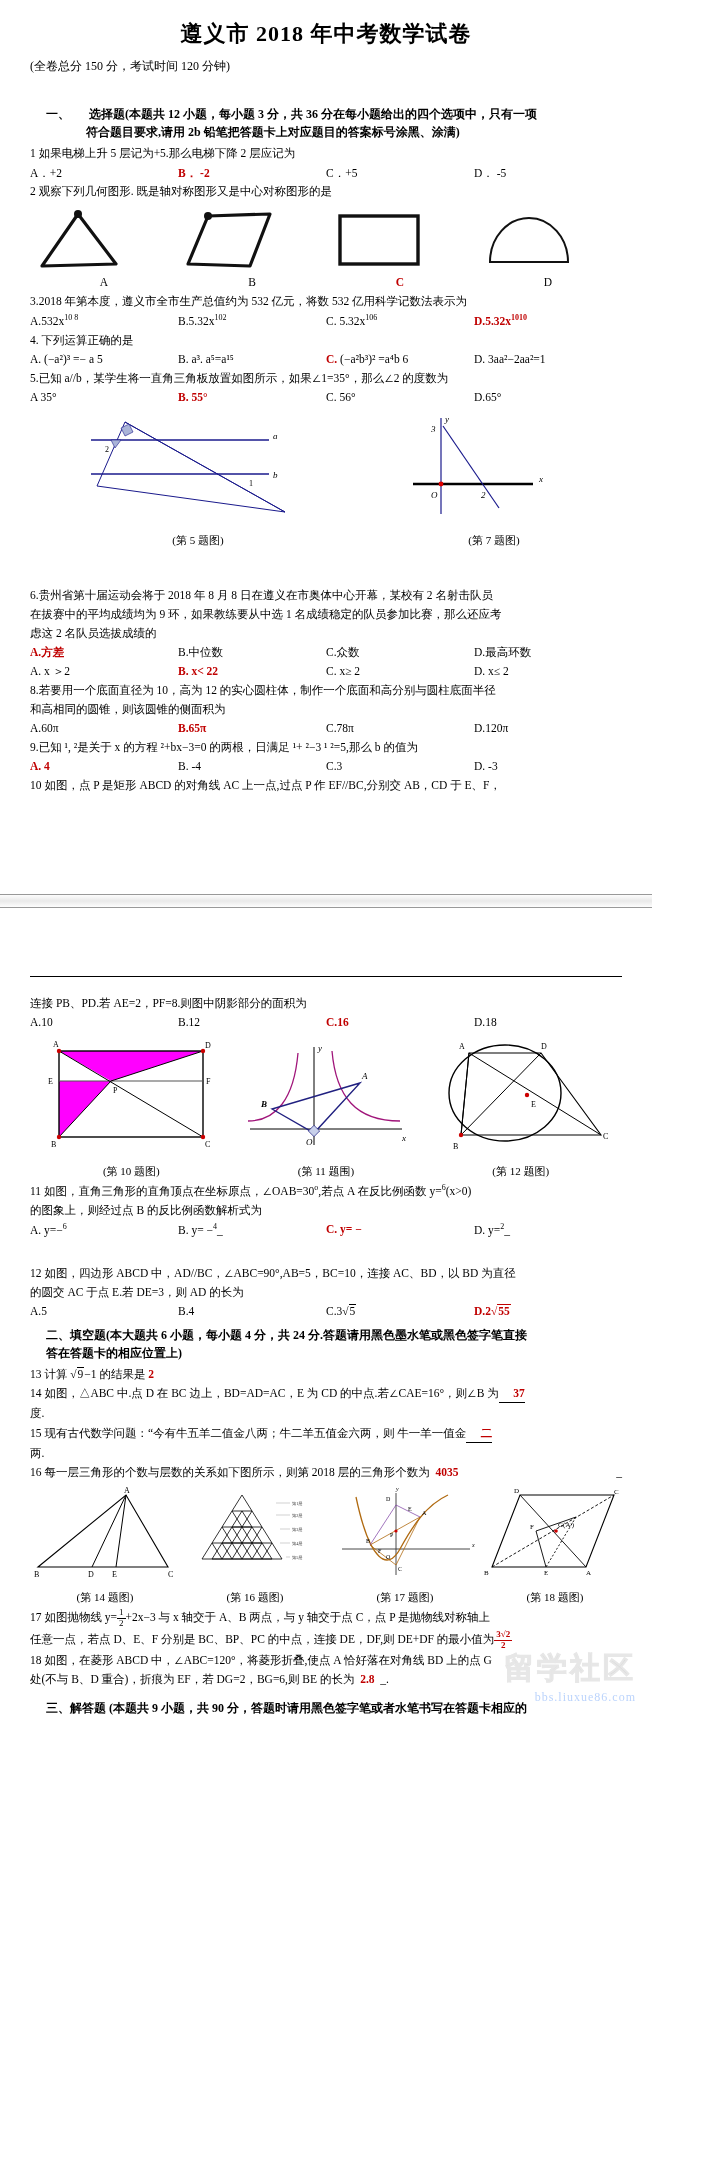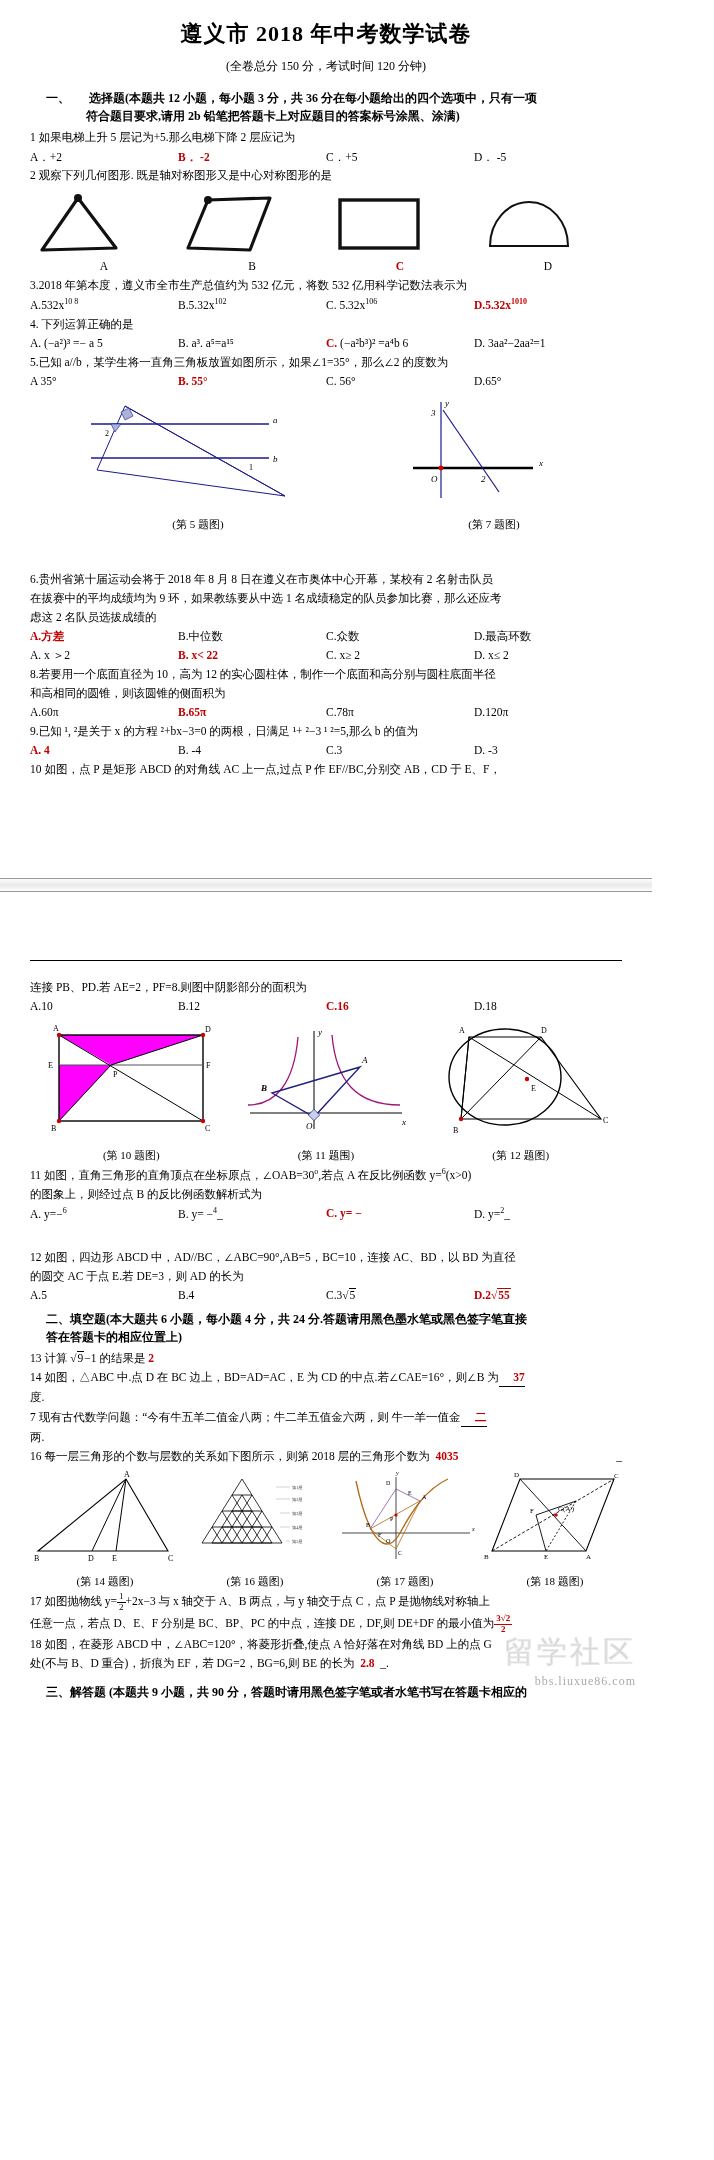--- a/index.html
+++ b/index.html
@@ -9,21 +9,21 @@
     font-family:"Liberation Serif", serif;
     font-size:11px; line-height:1.45;
   }
   .page { width:652px; position:relative; }
   .pad { padding:0 30px; }
   .title {
     text-align:center; font-size:22px; font-weight:bold;
     letter-spacing:1px; margin:18px 0 8px;
     font-family:"Liberation Serif", serif;
   }
-  .subtitle { text-align:center; font-size:12px; margin-bottom:14px; }
+  .subtitle { font-size:12px; margin-bottom:30px; }
   .sect-head { font-weight:bold; font-size:12px; margin:6px 16px 4px; line-height:1.5; }
   .sect-head .num { display:inline-block; width:40px; }
   .qtext { margin:2px 0; font-size:11.5px; line-height:1.5; }
   .opts { display:flex; margin:1px 0 2px; font-size:11.5px; }
   .opts .op { width:25%; }
   .red { color:#c00000; font-weight:bold; }
   sup { font-size:8px; vertical-align:super; }
   .figrow { display:flex; justify-content:space-around; align-items:flex-end; margin:6px 0 2px; }
   .figcap { text-align:center; font-size:11px; margin-top:11px; }
   .shapes { display:flex; justify-content:space-around; align-items:flex-end; margin:6px 0 0; }
@@ -31,23 +31,23 @@
   .shape-lbl { font-size:11.5px; margin-top:2px; }
   .frac { display:inline-block; text-align:center; vertical-align:middle; font-size:9px; line-height:1.05; }
   .frac .n { display:block; border-bottom:1px solid currentColor; padding:0 2px; }
   .frac .d { display:block; padding:0 2px; }
   .rad { display:inline-block; }
   .rad .bar { border-top:1px solid currentColor; padding:0 1px; }
   .divider { border-top:1px solid #999; background:linear-gradient(#fdfdfd,#e9e9e9,#fdfdfd); height:14px; margin:14px 0 2px; border-bottom:1px solid #999; }
   .rule { border-top:1.5px solid #000; margin:10px 30px 0; }
   .blank-u { border-bottom:1px solid #000; display:inline-block; min-width:26px; text-align:right; }
   .wm { position:absolute; right:16px; bottom:10px; text-align:right; opacity:.35; }
-  .wm .cn { font-size:30px; font-weight:normal; color:#888; letter-spacing:3px;
+  .wm .cn { font-size:30px; font-weight:bold; color:#888; letter-spacing:3px;
             -webkit-text-stroke:1px #bbb; }
-  .wm .url { font-size:12px; color:#000000; letter-spacing:1px; }
+  .wm .url { font-size:12px; color:#3b82f6; letter-spacing:1px; }
   svg { display:block; }
 </style>
 </head>
 <body>
 
 <div class="page">
 
   <div class="pad">
     <div class="title">遵义市 2018 年中考数学试卷</div>
     <div class="subtitle">(全卷总分 150 分，考试时间 120 分钟)</div>
@@ -296,21 +296,21 @@
       <span>13  计算</span> <span class="rad">√<span class="bar">9</span></span><span>−1 的结果是</span>
       <span class="red">2</span>
     </div>
 
     <div class="qtext">
       <span>14  如图，</span><span>△</span><span>ABC 中.点 D 在 BC 边上，BD=AD=AC，E 为 CD 的中点.若∠CAE=16°，则∠B 为</span><span class="blank-u red">37</span>
     </div>
     <div class="qtext">度.</div>
 
     <div class="qtext">
-      <span>7  现有古代数学问题：“今有牛五羊二值金八两；牛二羊五值金六两，则 牛一羊一值金</span><span class="blank-u red">二</span>
+      <span>15  现有古代数学问题：“今有牛五羊二值金八两；牛二羊五值金六两，则 牛一羊一值金</span><span class="blank-u red">二</span>
     </div>
     <div class="qtext">两.</div>
 
     <div class="qtext">
       <span>16  每一层三角形的个数与层数的关系如下图所示，则第 2018 层的三角形个数为</span>&nbsp;&nbsp;<span class="red">4035</span>
       <span style="float:right">_</span>
     </div>
 
     <div class="figrow">
       <div>

